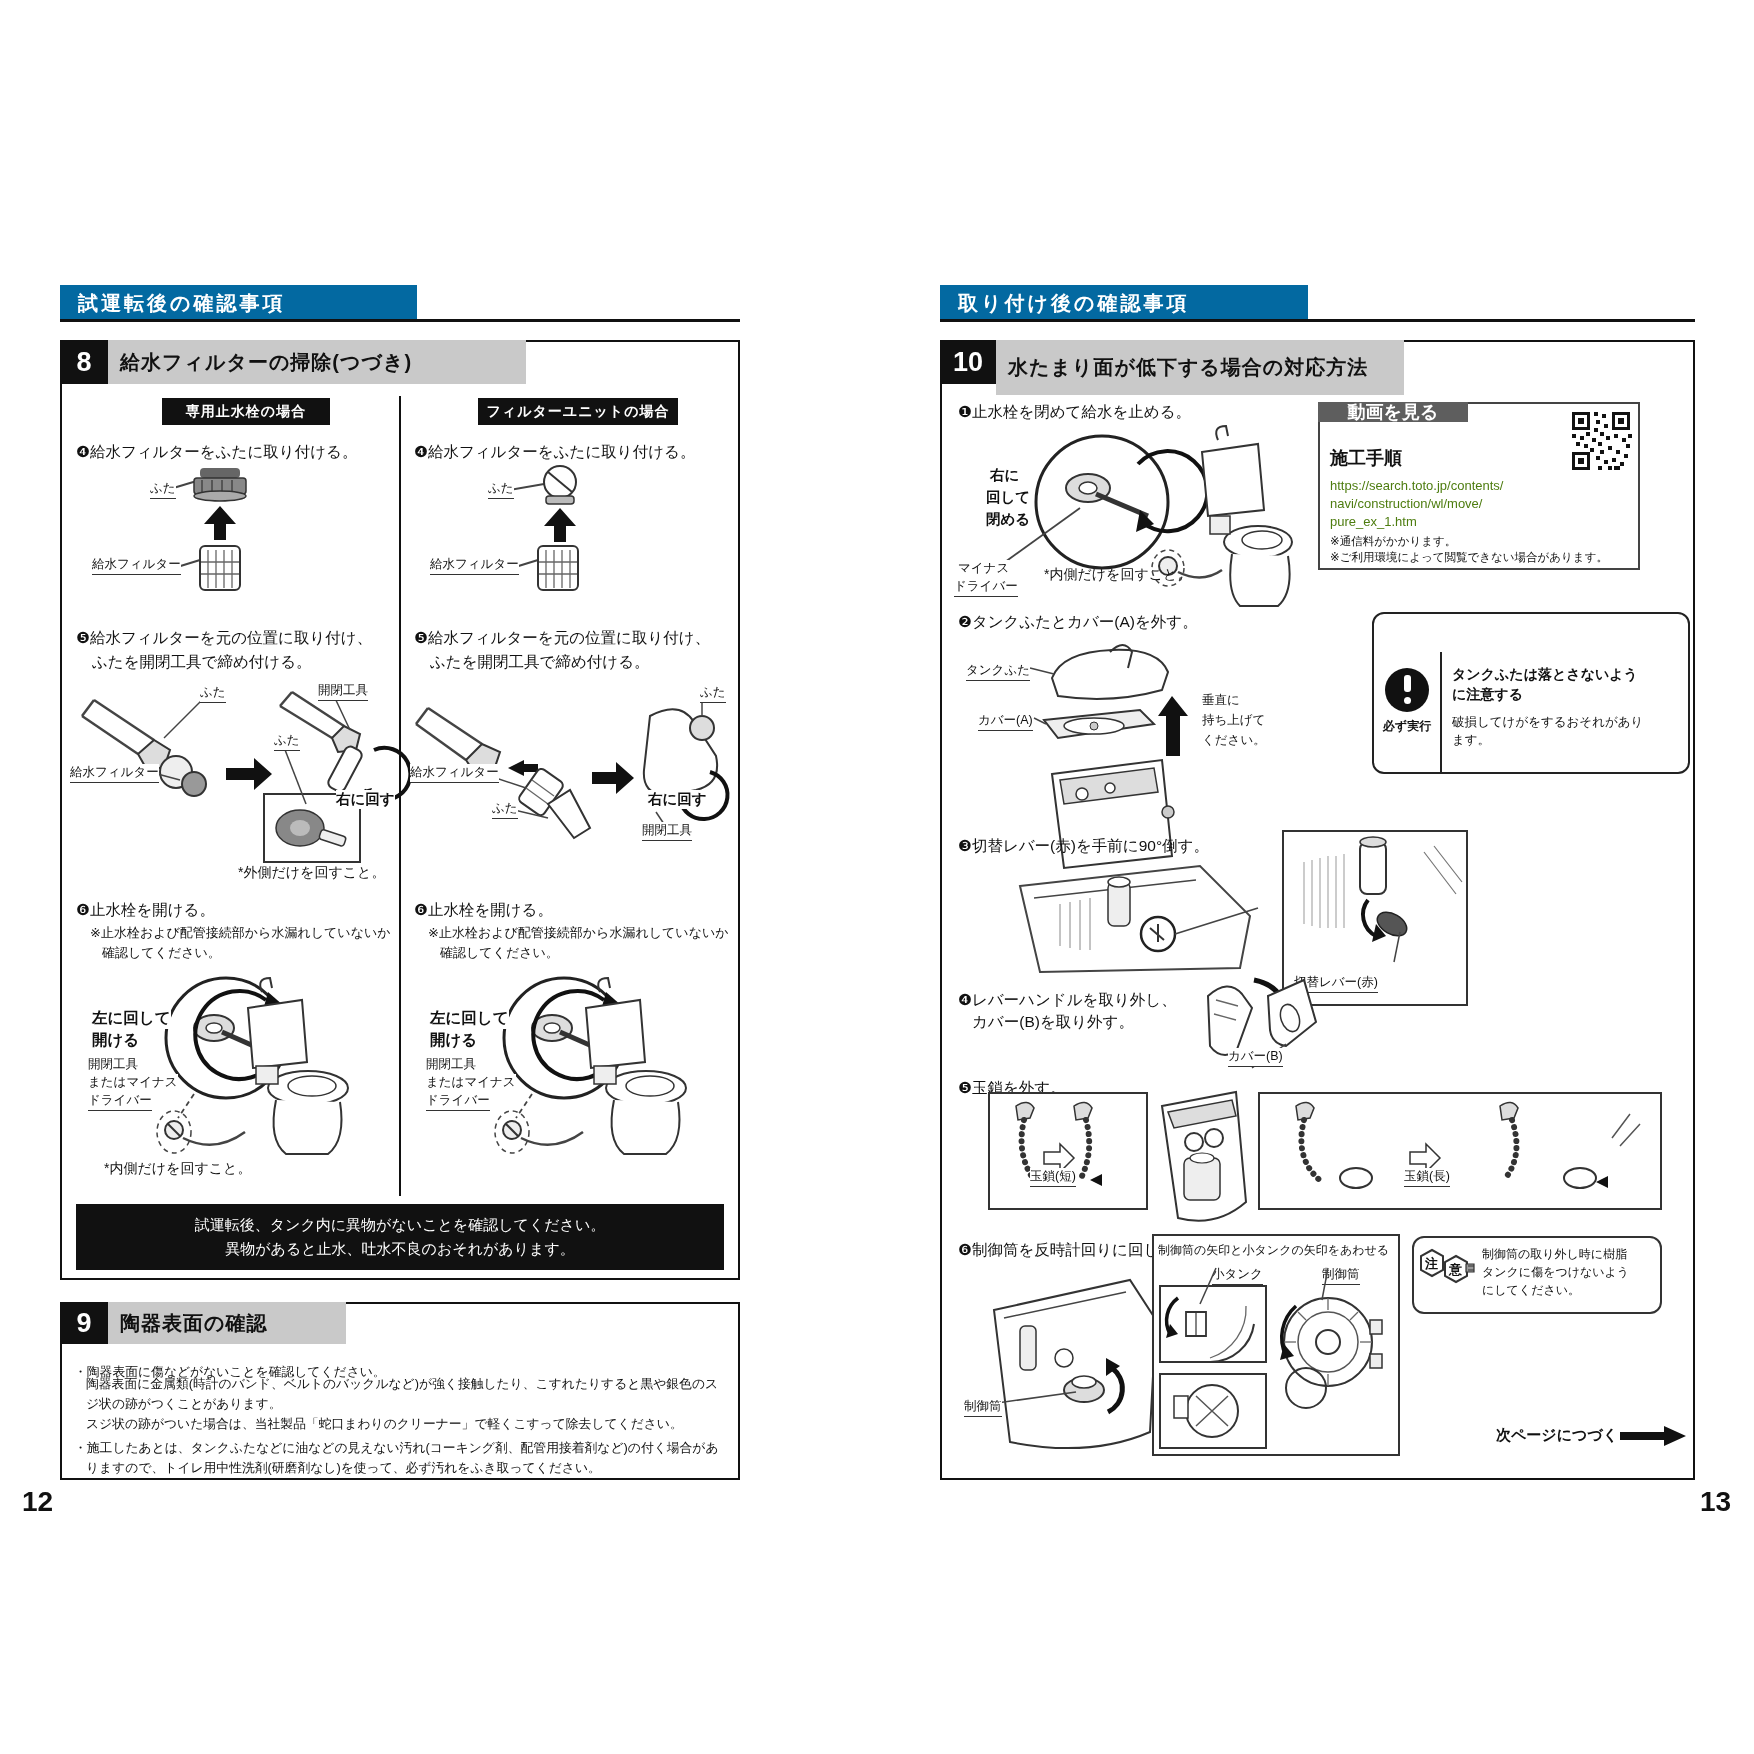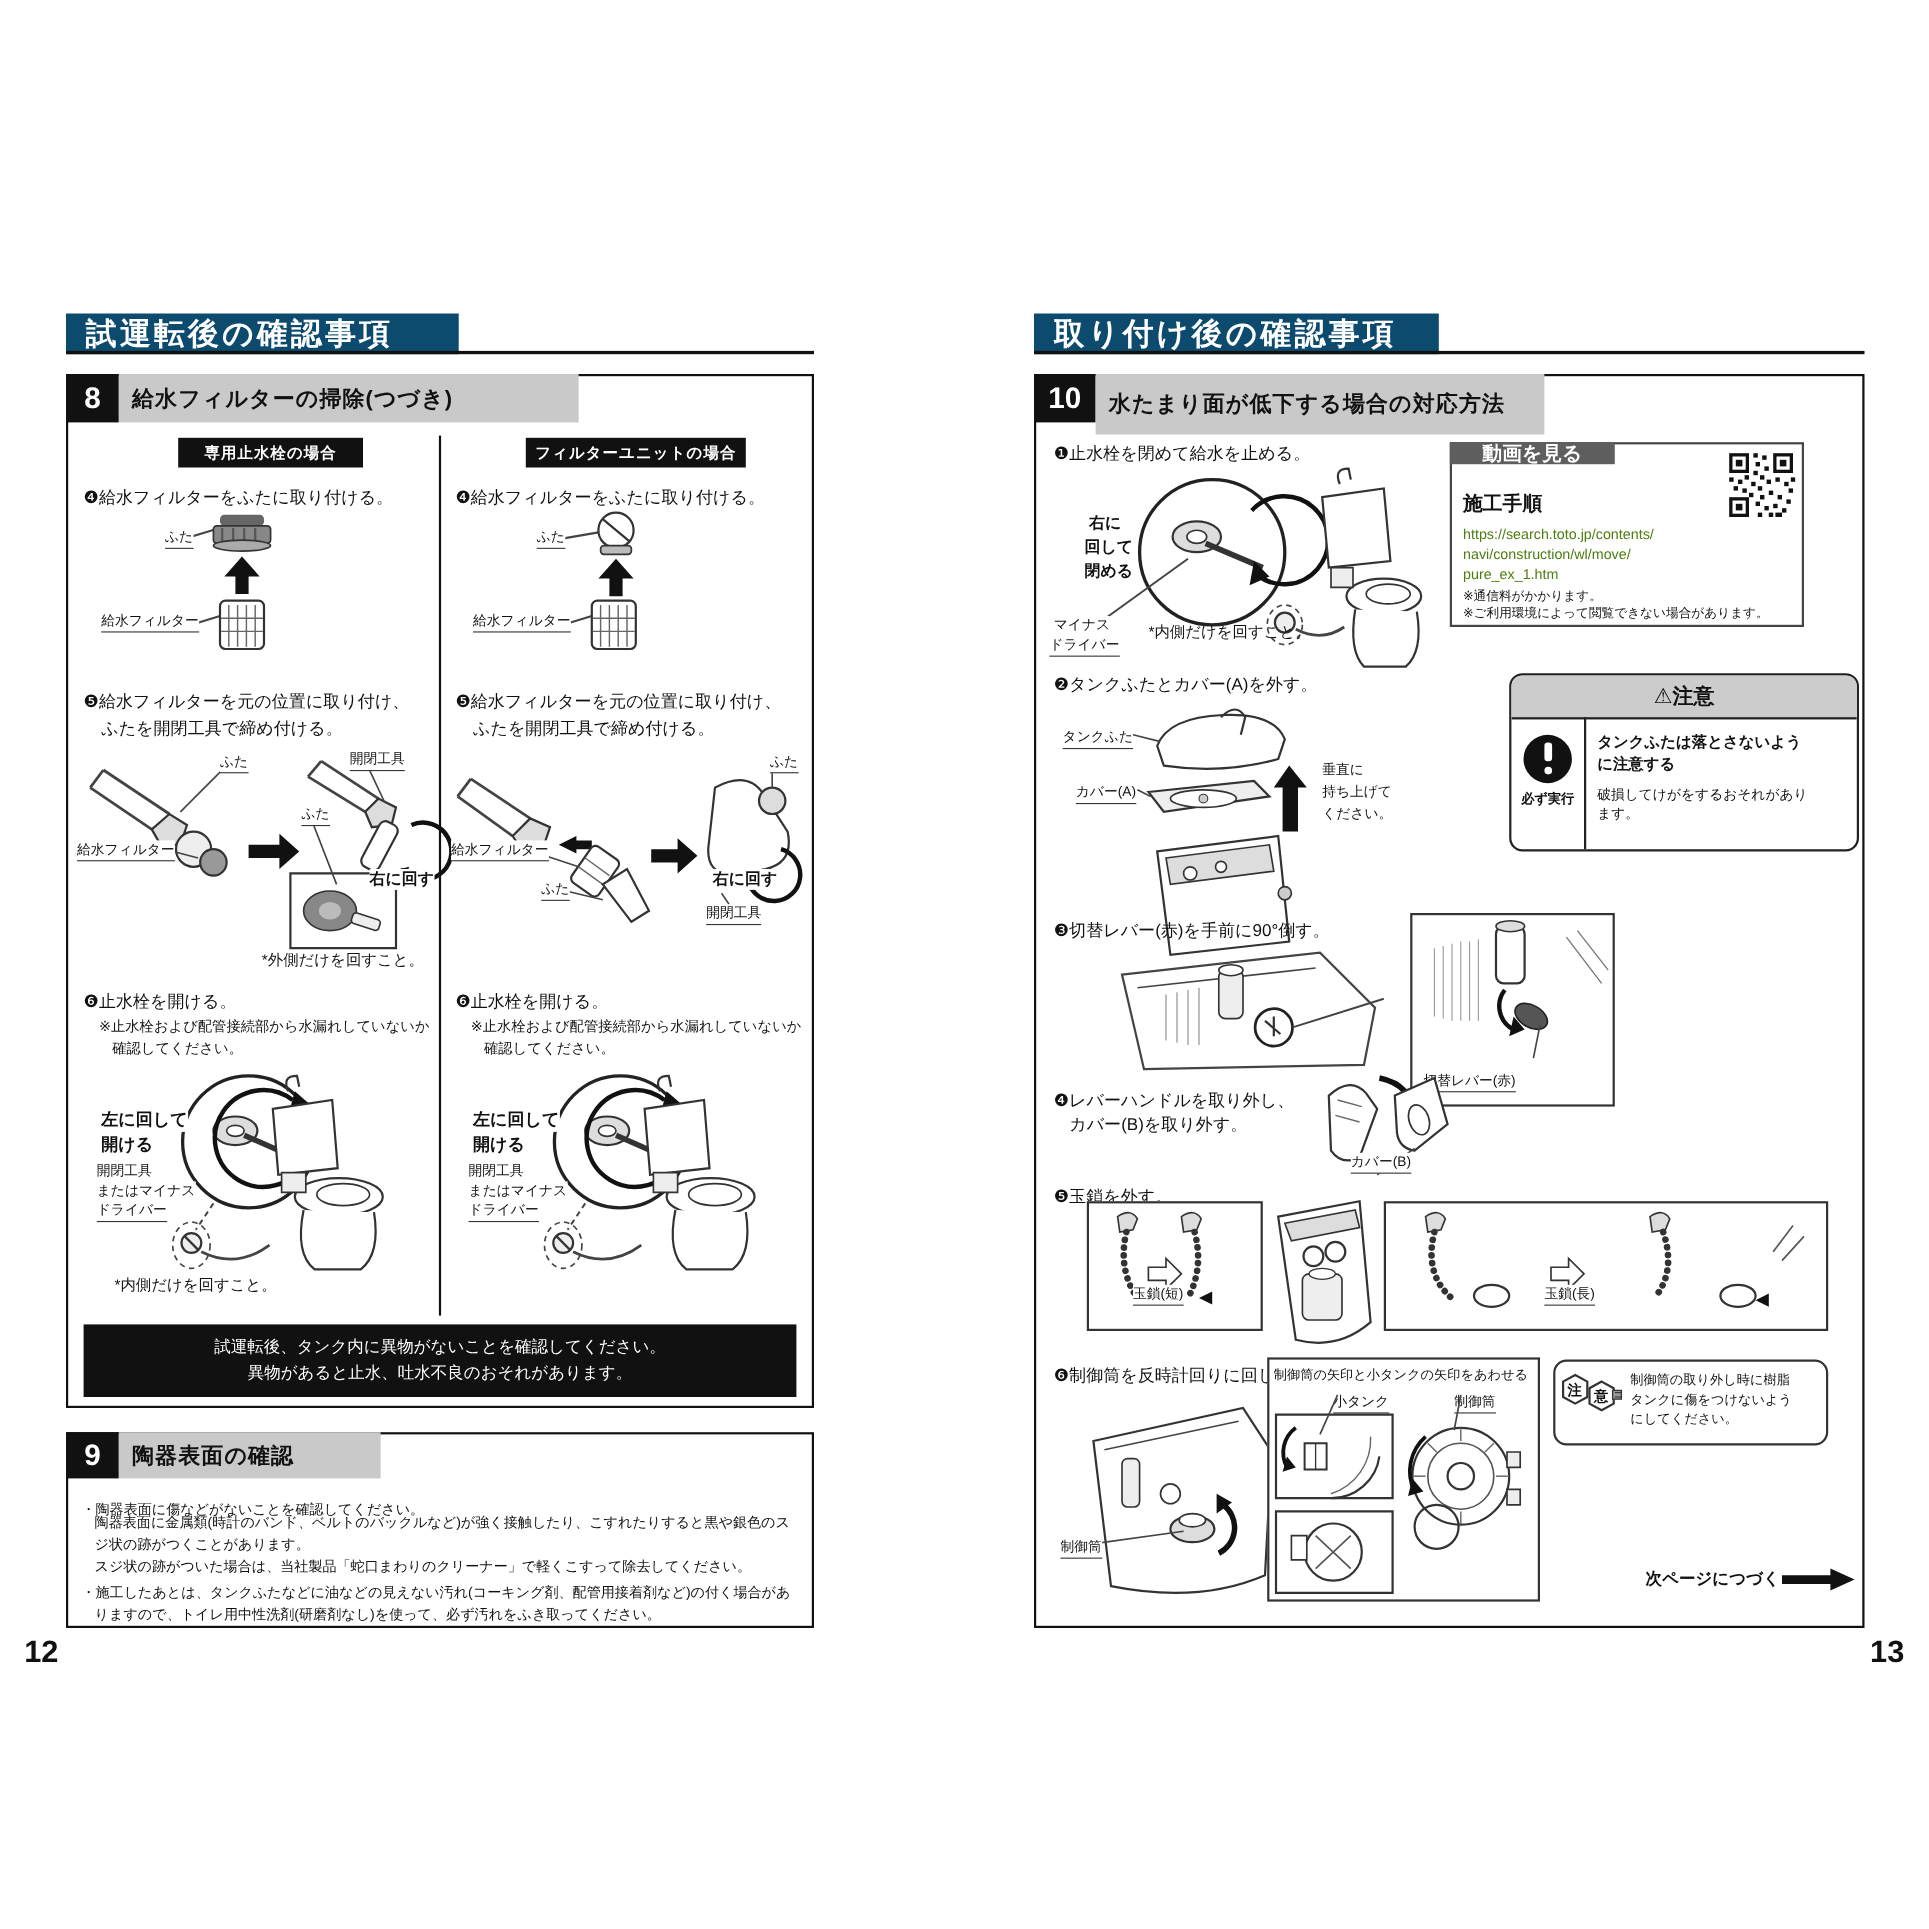--- a/index.html
+++ b/index.html
@@ -1,18 +1,18 @@
 <!DOCTYPE html>
 <html><head>
 <meta charset="utf-8">
 <style>
   html,body{margin:0;padding:0;background:#fff;}
   body{width:1754px;height:1754px;position:relative;overflow:hidden;
        font-family:"Liberation Sans","DejaVu Sans",sans-serif;color:#111;}
-  .bar{position:absolute;background:#0c4a6e;color:#fff;font-weight:bold;font-size:28px;
+  .bar{position:absolute;background:#0369a1;color:#fff;font-weight:bold;font-size:20px;
        line-height:37px;padding-left:18px;letter-spacing:3px;box-sizing:border-box;}
   .rule{position:absolute;height:3px;background:#111;}
   .secbox{position:absolute;border:2.5px solid #111;box-sizing:border-box;background:#fff;}
   .num{position:absolute;background:#111;color:#fff;font-weight:bold;font-size:27px;
        display:flex;align-items:center;justify-content:center;}
   .gbar{position:absolute;background:#c9c9c9;font-weight:bold;font-size:20px;
         display:flex;align-items:center;padding-left:12px;letter-spacing:1px;box-sizing:border-box;}
   .tag{position:absolute;background:#111;color:#fff;font-size:14px;font-weight:bold;
        display:flex;align-items:center;justify-content:center;letter-spacing:1px;}
   .step{position:absolute;font-size:15.5px;white-space:nowrap;}
@@ -373,21 +373,20 @@
     <line x1="74" y1="84" x2="86" y2="90"></line>
   </g>
 </svg>
 <div class="lbl u" style="left:966px;top:662px;">タンクふた</div>
 <div class="lbl u" style="left:978px;top:712px;">カバー(A)</div>
 <div class="lbl" style="left:1202px;top:692px;">垂直に</div>
 <div class="lbl" style="left:1202px;top:712px;">持ち上げて</div>
 <div class="lbl" style="left:1202px;top:732px;">ください。</div>
 
 <div class="cautionbox" style="left:1372px;top:612px;width:318px;height:162px;">
-  <div class="chead">⚠注意</div>
   <div class="cicon-col">
     <div class="ccircle">
       <div class="cex-bar"></div>
         <div class="cex-dot"></div>
     </div>
     <div class="cmust">必ず実行</div>
   </div>
   <div class="cb" style="left:78px;top:52px;">タンクふたは落とさないよう</div>
   <div class="cb" style="left:78px;top:72px;">に注意する</div>
   <div class="ct" style="left:78px;top:100px;">破損してけがをするおそれがあり</div>

